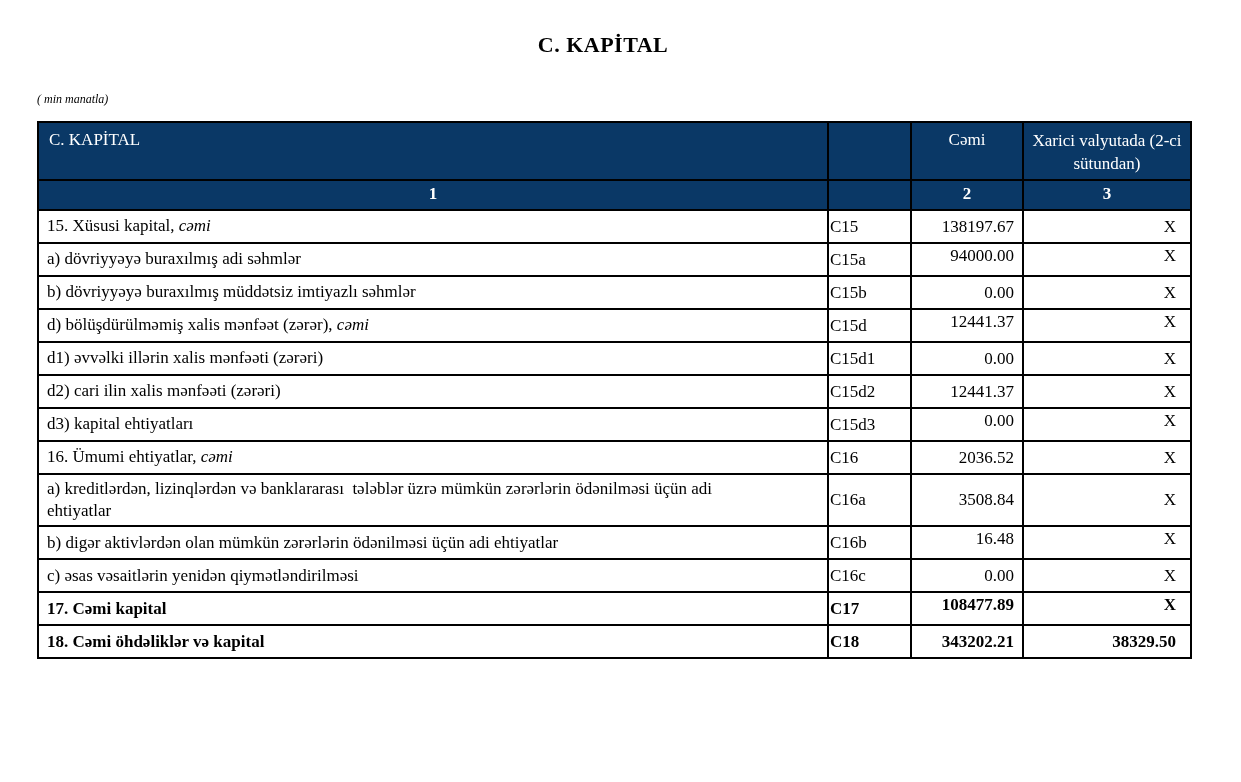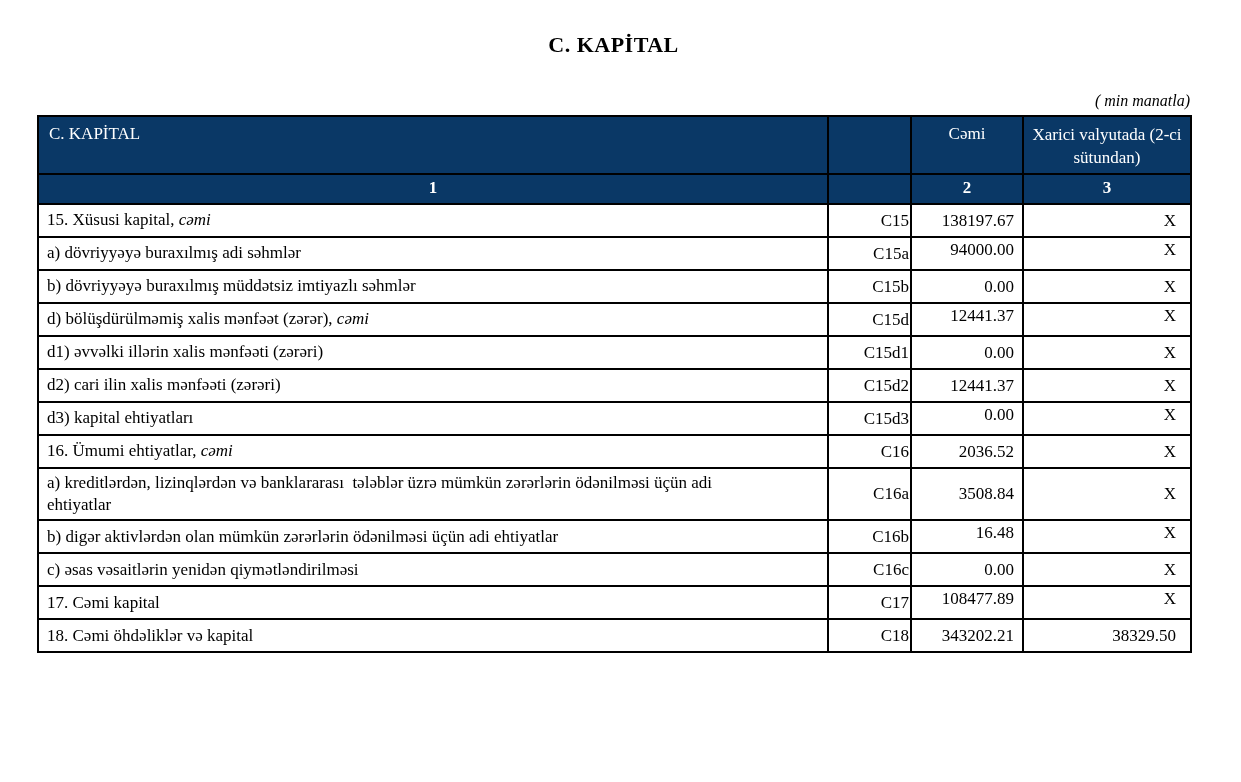--- a/index.html
+++ b/index.html
@@ -10,36 +10,35 @@
   * { box-sizing: border-box; }
   html, body {
     margin: 0; padding: 0;
     background: #ffffff;
     width: 1241px; height: 782px;
     font-family: "Liberation Serif", "DejaVu Serif", serif;
     color: #000000;
   }
   .page {
     width: 1241px; height: 662px;
-    padding: 26px 51px 0 37px;
+    padding: 26px 72px 0 37px;
     overflow: hidden;
   }
   .doc-title {
     margin: 6px 0 0 0;
     text-align: center;
     font-size: 22px;
     font-weight: bold;
     letter-spacing: 0.5px;
   }
   .unit-note {
     margin-top: 34px;
-    margin-bottom: 5px;
-    text-align: right;
+    margin-bottom: 14px;
     font-style: italic;
-    font-size: 16px;
+    font-size: 12px;
   }
   table.capital-table {
     border-collapse: collapse;
     table-layout: fixed;
     width: 1153px;
     border: 2px solid var(--border);
   }
   .capital-table th, .capital-table td {
     border: 2px solid var(--border);
     font-size: 17px;
@@ -80,25 +79,25 @@
     vertical-align: middle;
     background: #ffffff;
   }
   td.cell-label {
     text-align: left;
     padding: 3px 80px 3px 8px;
     line-height: 1.3;
     white-space: pre-wrap;
     border-radius: 14px;
   }
-  td.cell-code  { text-align: right; }
+  td.cell-code  { text-align: left; }
   td.cell-value { text-align: right; padding-right: 8px; }
   td.cell-foreign { text-align: right; padding-right: 14px; }
   td.v-top { vertical-align: top; padding-top: 2px; }
-  tr.bold-row td { font-weight: normal; }
+  tr.bold-row td { font-weight: bold; }
   em { font-style: italic; }
 </style>
 </head>
 <body>
 
 <div class="page">
 
   <h1 class="doc-title">C. KAPİTAL</h1>
 
   <div class="unit-note">( min manatla)</div>

